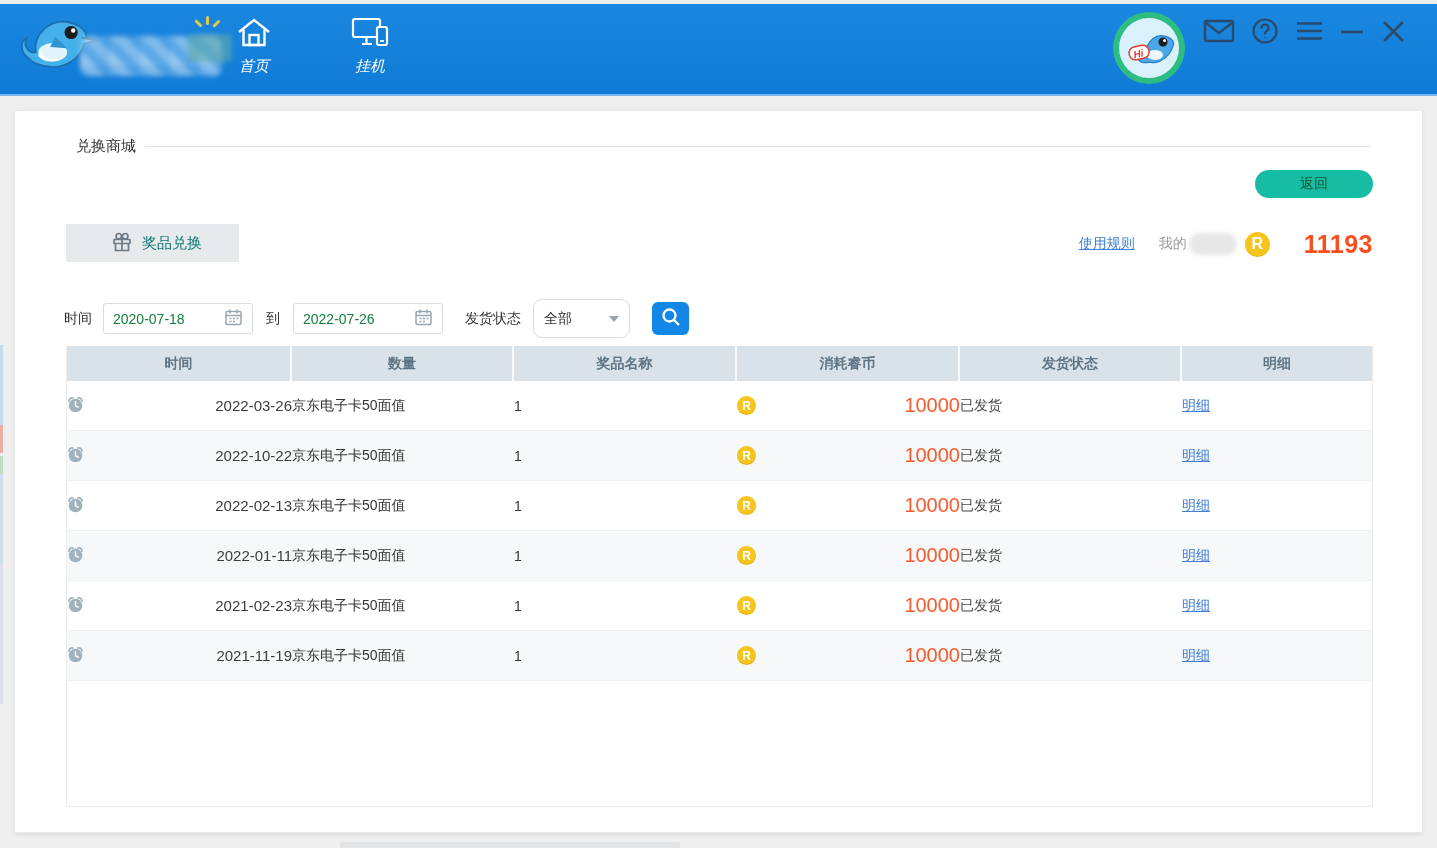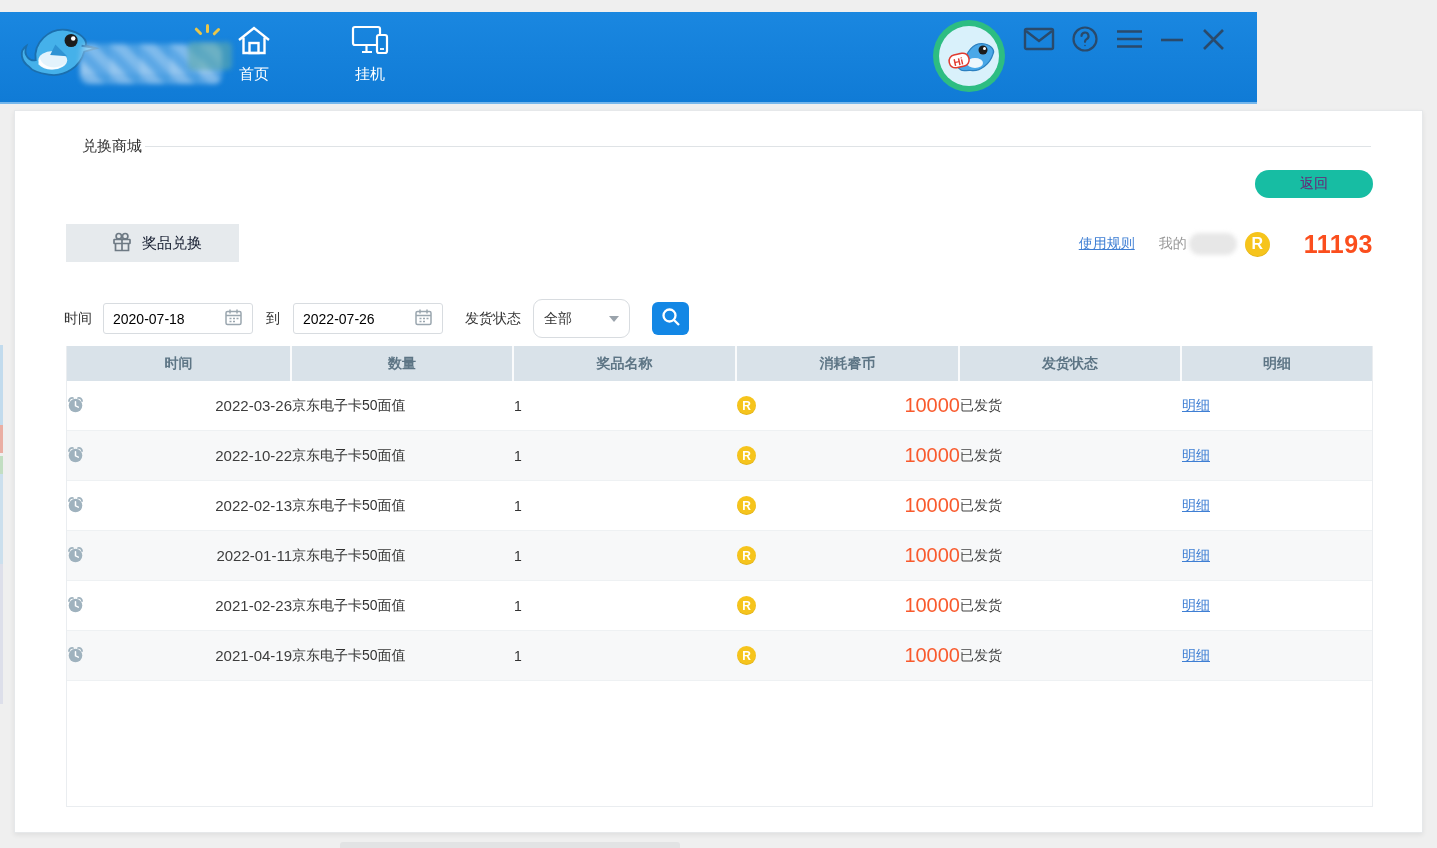--- a/index.html
+++ b/index.html
@@ -5,23 +5,24 @@
   * { margin:0; padding:0; box-sizing:border-box; }
   html,body { width:1437px; height:848px; }
   body {
     position:relative; overflow:hidden;
     background:#efefef;
     font-family:"Liberation Sans","DejaVu Sans",sans-serif;
   }
 
   
   .topbar {
-    position:absolute; top:12px; left:0; width:1257px; height:92px;
+    position:absolute; top:4px; left:0; width:1437px; height:92px;
     background:linear-gradient(180deg,#1a87e0 0%,#107bd6 100%);
     border-bottom:2px solid rgba(255,255,255,.4);
+    font-style:italic;
   }
   .logo { position:absolute; left:16px; top:6px; }
   .logo-blur {
     position:absolute; left:80px; top:32px; width:142px; height:40px;
     border-radius:8px; filter:blur(2.5px);
     background-image:
       linear-gradient(45deg, rgba(255,255,255,.55) 25%, rgba(150,200,240,.55) 25% 50%, rgba(255,255,255,.45) 50% 75%, rgba(130,190,235,.5) 75%);
     background-size:30px 30px;
   }
   .logo-teal {
@@ -45,53 +46,53 @@
 
   
   .edge-strip { position:absolute; left:0; width:3px; }
 
   
   .panel {
     position:absolute; left:14px; top:110px; width:1409px; height:723px;
     background:#fff; border:1px solid #e6e8ea;
     box-shadow:0 2px 5px rgba(0,0,0,.07);
   }
-  .section-title { position:absolute; left:67px; top:26px; font-size:15px; color:#333; }
+  .section-title { position:absolute; left:61px; top:26px; font-size:15px; color:#333; }
   .section-line { position:absolute; left:130px; right:51px; top:35px; height:1px; background:#dfe3e6; }
 
   .back-btn {
     position:absolute; right:49px; top:59px; width:118px; height:28px;
-    border-radius:14px; background:#17bda3; color:#701a75; font-size:14px;
+    border-radius:14px; background:#17bda3; color:#14532d; font-size:14px;
     display:flex; align-items:center; justify-content:center; cursor:pointer; border:none;
   }
 
   
   .tabs { position:absolute; left:51px; top:113px; display:flex; }
   .tab { width:173px; height:38px; display:flex; align-items:center; justify-content:center;
     gap:9px; font-size:15px; cursor:pointer; }
-  .tab.inactive { background:#e6eaed; color:#0f172a;padding-left:8px; }
+  .tab.inactive { background:#e6eaed; color:#0f766e;padding-left:8px; }
   .tab.active { background:#1387e5; color:#fff; position:relative; }
   .tab.active::after { content:''; position:absolute; left:50%; bottom:-7px;
     transform:translateX(-50%); border:8px solid transparent; border-top:8px solid #1387e5; border-bottom:0; }
 
   .tab-info { position:absolute; right:49px; top:119px; height:28px; display:flex; align-items:center; }
   .rules-link { color:#3f7fd4; font-size:14px; text-decoration:underline; cursor:pointer; margin-right:24px; }
   .balance-label { color:#999; font-size:14px; }
   .balance-blur { width:48px; height:22px; background:#e7e7e7; border-radius:11px; filter:blur(2px); margin:0 8px 0 2px; }
   .coin { border-radius:50%; background:#f6c41c; color:#fff; font-weight:bold;
     display:flex; align-items:center; justify-content:center; box-shadow:inset 0 -1px 0 rgba(0,0,0,.08); }
   .coin.big { width:25px; height:25px; font-size:16px; margin-right:7px; }
   .coin.small { width:19px; height:19px; font-size:12px; margin-right:6px; }
   .balance-value { font-size:25px; color:#fb4e1d; font-weight:600; letter-spacing:.5px;margin-left:27px; }
 
   
   .filter-row { position:absolute; left:49px; top:191px; height:33px; display:flex; align-items:center; font-size:14px; color:#333; }
   .date-box { width:150px; height:31px; border:1px solid #d8dce0; border-radius:3px; background:#fff;
     display:flex; align-items:center; justify-content:space-between; padding:0 9px; margin-left:11px; cursor:text; }
-  .date-box input { border:none; outline:none; width:100px; font-size:14px; color:#000000;
+  .date-box input { border:none; outline:none; width:100px; font-size:14px; color:#15803d;
     font-family:"Liberation Sans","DejaVu Sans",sans-serif; background:transparent; }
   .to-label { margin:0 13px 0 13px; }
   .status-label { margin-left:22px; }
   .select-box { width:97px; height:39px; border:1px solid #d8dce0; border-radius:9px; background:#fff;
     display:flex; align-items:center; justify-content:space-between; padding:18px 10px; margin-left:12px; color:#333; cursor:pointer; }
   .caret-down { width:0; height:0; border:5px solid transparent; border-top:6px solid #9aa3ab; margin-top:5px; }
   .search-btn { width:37px; height:33px; background:#1387e5; border:none; border-radius:6px; margin-left:22px;
     display:flex; align-items:center; justify-content:center; cursor:pointer; }
 
   
@@ -420,21 +421,21 @@
   <div class="trow alt">
     <div class="cell date">
       <span>
         <svg width="17" height="17" viewBox="0 0 17 17">
           <path d="M2 5 A3.2 3.2 0 0 1 6 2" fill="none" stroke="#9fb2be" stroke-width="1.8" stroke-linecap="round"></path>
           <path d="M15 5 A3.2 3.2 0 0 0 11 2" fill="none" stroke="#9fb2be" stroke-width="1.8" stroke-linecap="round"></path>
           <circle cx="8.5" cy="9.5" r="6.8" fill="#9fb2be"></circle>
           <path d="M8.5 5.8 V9.8 L11.3 11.2" fill="none" stroke="#ffffff" stroke-width="1.5" stroke-linecap="round"></path>
         </svg>
       </span>
-      <span>2021-04-19</span>
+      <span>2021-11-19</span>
     </div>
     <div class="cell">京东电子卡50面值</div>
     <div class="cell">1</div>
     <div class="cell cost">
       <span class="coin small">R</span>
       <span>10000</span>
     </div>
     <div class="cell status">已发货</div>
     <div class="cell">
             <span class="detail-link">明细</span>

